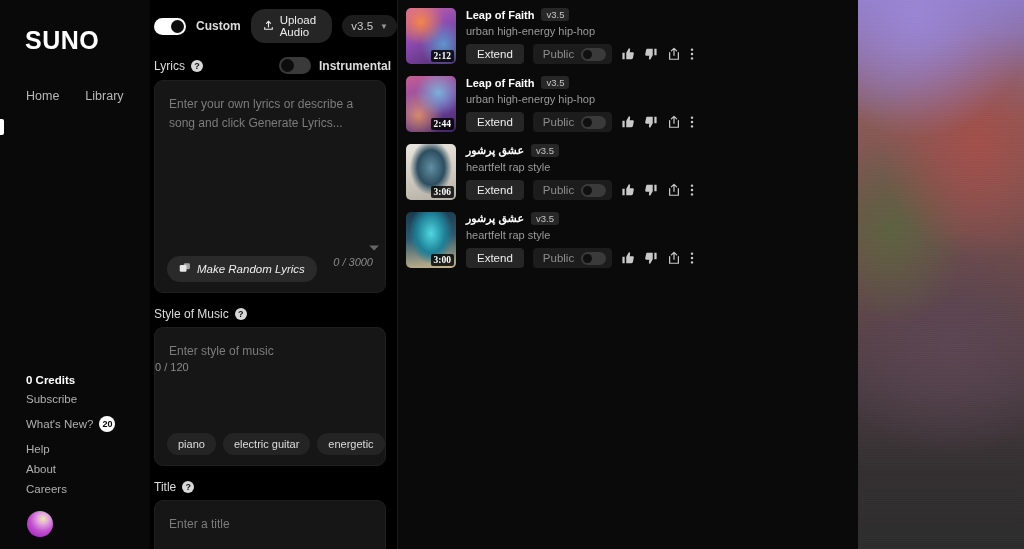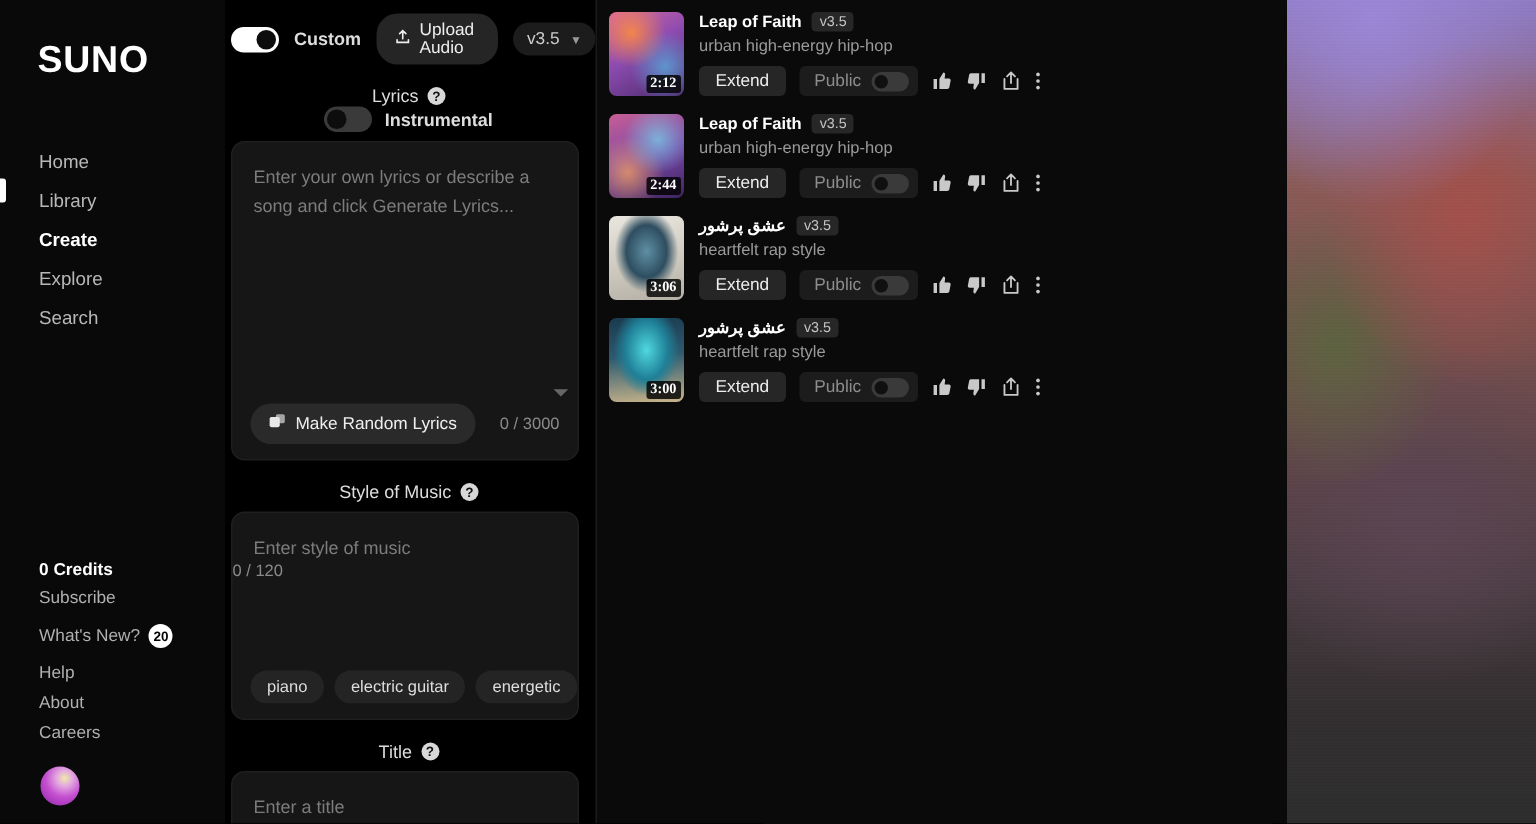--- a/index.html
+++ b/index.html
@@ -14,21 +14,21 @@
   
   .sidebar {
     width: 150px; height: 549px; background: #090909;
     flex: 0 0 150px; position: relative;
     display: flex; flex-direction: column;
   }
   .logo {
     font-size: 25px; font-weight: 700; letter-spacing: 0.5px;
     color: #fff; margin: 26px 0 0 25px;
   }
-  .nav { margin-top: 40px; display: flex; flex-direction: column; }
+  .nav { margin-top: 28px; display: flex; flex-direction: row; }
   .nav-item {
     font-size: 12.5px; color: #b8b8b8; padding: 6px 0 6px 26px;
     cursor: pointer; position: relative;
   }
   .nav-item.active { color: #fff; font-weight: 700; }
   .active-marker {
     position: absolute; left: 0; top: 119px;
     width: 4px; height: 16px; background: #fff; border-radius: 0 2px 2px 0;
   }
   .sidebar-bottom { margin-top: auto; padding-bottom: 12px; }
@@ -87,42 +87,42 @@
   .ver-btn {
     background: #1c1c1c; border-radius: 13px; padding: 5px 9px;
     font-size: 11.5px; color: #ccc; display: flex; align-items: center;
     gap: 7px; cursor: pointer;
   }
   .chev { font-size: 8px; color: #999; }
 
   .sec-head {
     display: flex; align-items: center; justify-content: space-between;
     padding: 14px 6px 6px 4px;
-    flex-direction: column;
   }
   .sec-left { display: flex; align-items: center; gap: 6px; }
   .sec-title { font-size: 12px; color: #ddd; }
   .help-icon {
     width: 12px; height: 12px; border-radius: 50%; background: #d8d8d8;
     color: #111; font-size: 9px; font-weight: 700;
     display: flex; align-items: center; justify-content: center; cursor: pointer;
   }
   .sec-right { display: flex; align-items: center; gap: 8px; }
 
   .panel {
     background: #161616; border-radius: 9px; border: 1px solid #1f1f1f;
     position: relative; margin-left: 4px; width: 232px;
   }
   .panel .ph {
     font-size: 12px; color: #7c7c7c; line-height: 1.55;
     padding: 14px 14px 0 14px;
   }
   .panel-footer {
-    display: flex; align-items: center; justify-content: space-between;
+    display: flex; align-items: flex-start; justify-content: space-between;
     padding: 0 12px 10px 12px;
+    font-style: italic;
   }
   .rnd-btn {
     background: #2a2a2a; border-radius: 15px; padding: 6px 12px;
     font-size: 11.5px; color: #eee; display: flex; align-items: center;
     gap: 6px; cursor: pointer;
   }
   .counter { font-size: 11px; color: #8a8a8a; }
   .resize {
     position: absolute; right: 7px; bottom: 42px;
     font-size: 9px; color: #666; transform: rotate(45deg);

